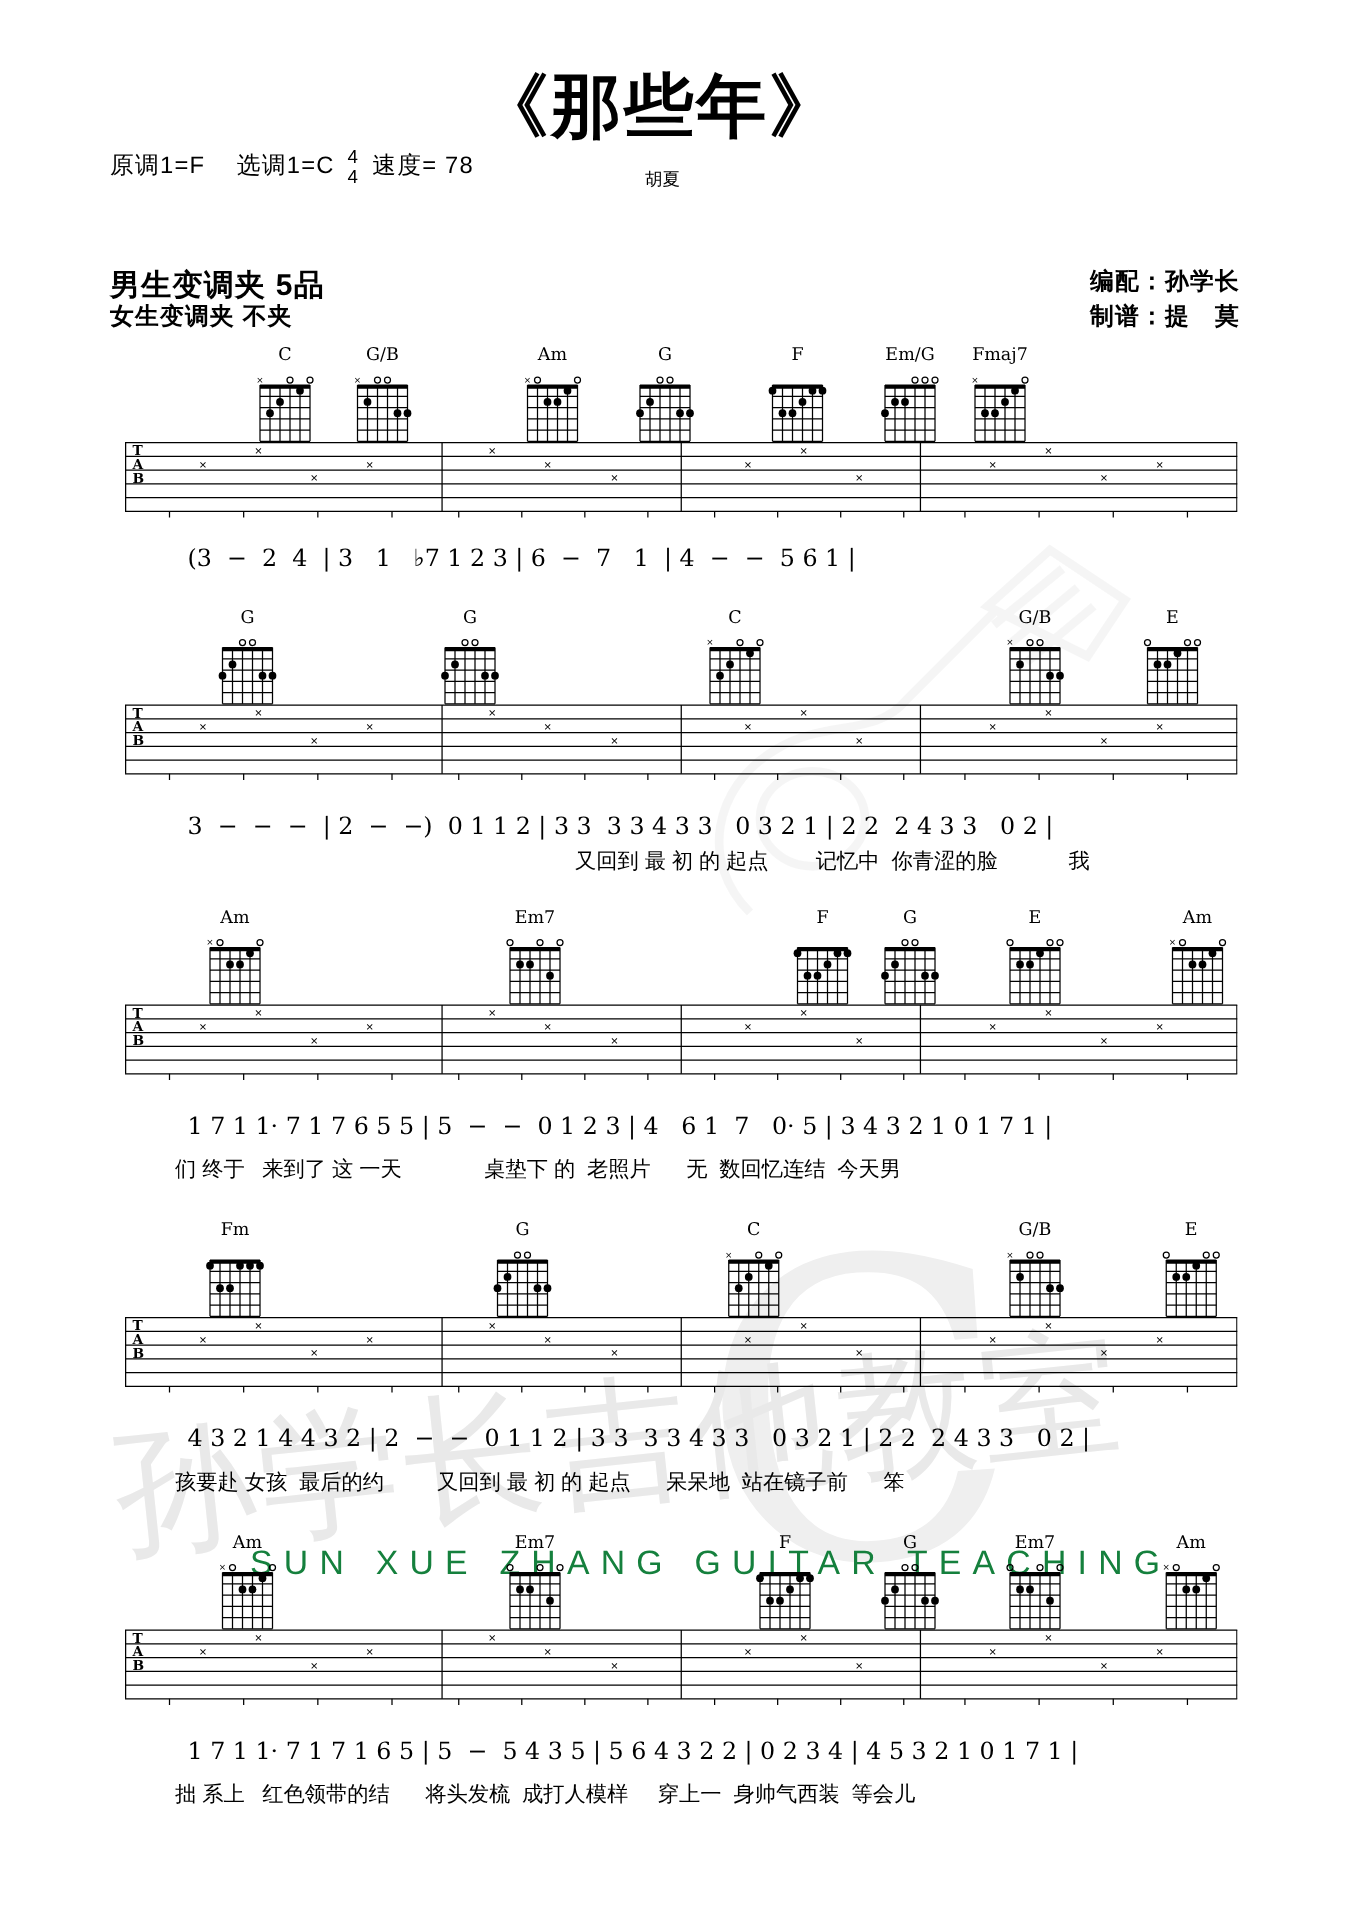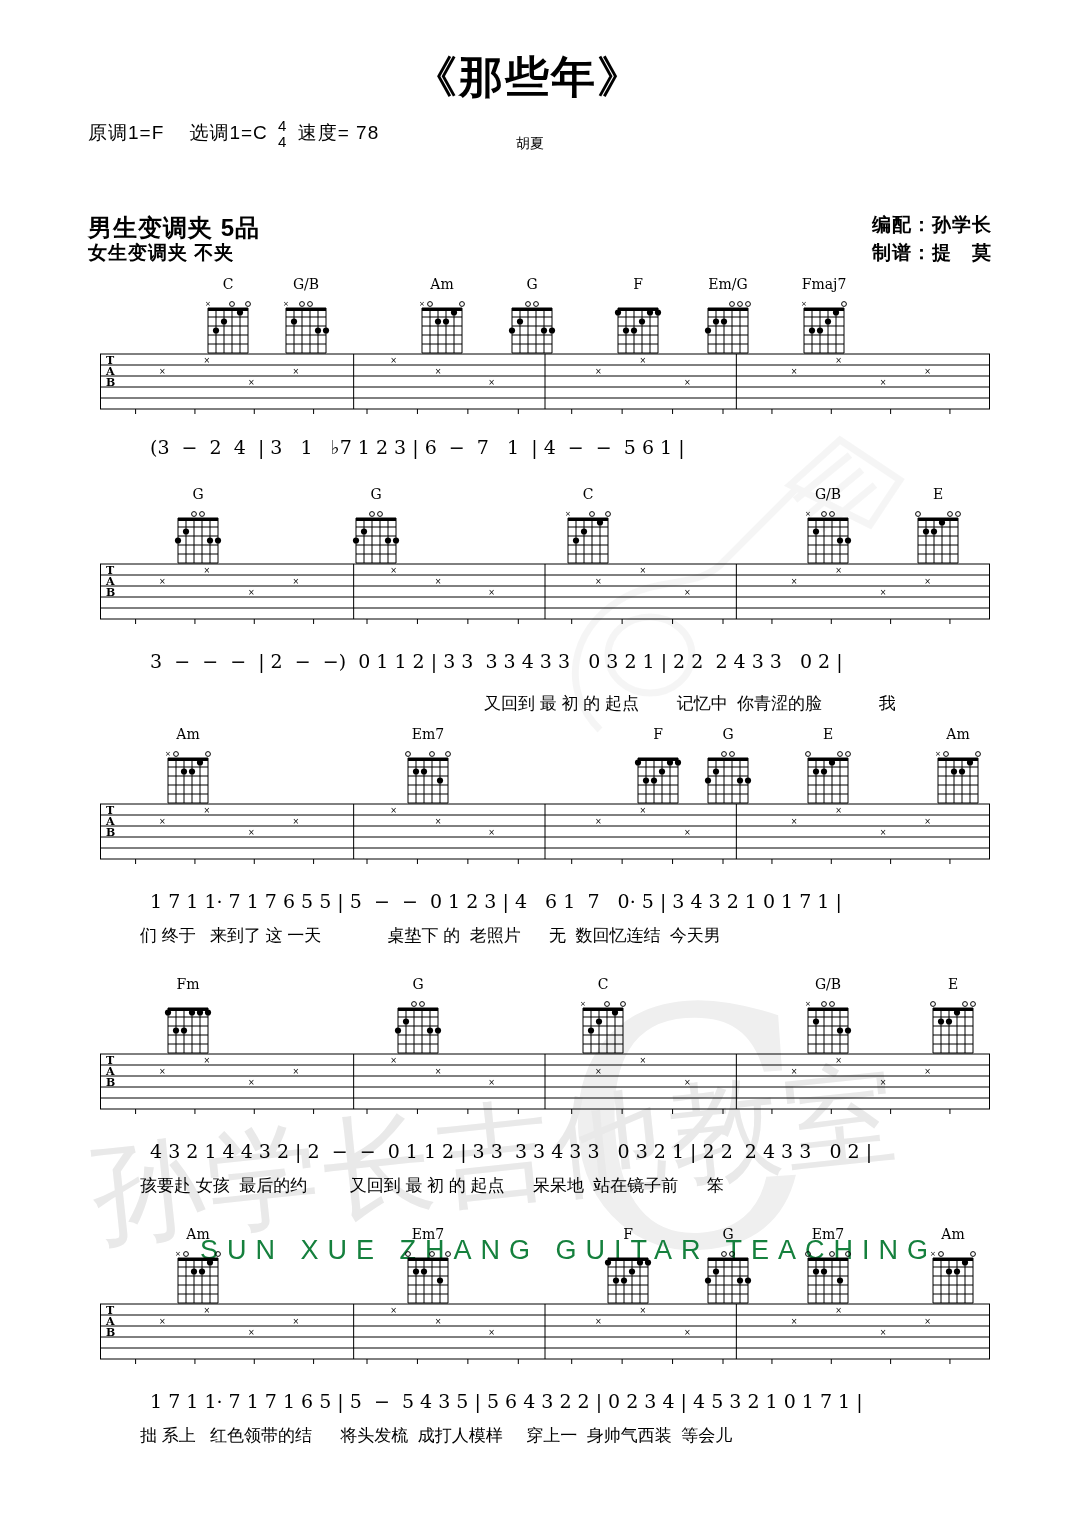--- a/index.html
+++ b/index.html
@@ -7,21 +7,21 @@
   .page{position:relative;width:1080px;height:1527px;}
 
   
   .watermark{position:absolute;left:0;top:0;width:1080px;height:1527px;pointer-events:none;z-index:0;}
   .wm-text{position:absolute;left:90px;top:1080px;font-size:112px;color:#e9e9e9;font-family:"DejaVu Sans",sans-serif;letter-spacing:4px;white-space:nowrap;transform:rotate(-6deg);}
   .wm-sub{position:absolute;left:200px;top:1235px;font-size:27px;color:#15803d;letter-spacing:9px;white-space:nowrap;}
   .wm-c{position:absolute;left:560px;top:940px;font-size:330px;color:#efefef;font-family:"DejaVu Serif",serif;transform:rotate(-4deg);}
   .wm-guitar{position:absolute;left:540px;top:430px;width:430px;height:330px;opacity:.5;}
 
   
-  .title{position:absolute;top:48px;width:1056px;text-align:center;font-size:44px;font-family:"DejaVu Serif",serif;font-weight:bold;letter-spacing:2px;}
+  .title{position:absolute;top:48px;width:1056px;text-align:center;font-size:56px;font-family:"DejaVu Serif",serif;font-weight:bold;letter-spacing:2px;}
   .meta1{position:absolute;left:88px;top:118px;font-size:19px;font-weight:normal;letter-spacing:1px;}
   .meta1 .frac{display:inline-block;vertical-align:middle;text-align:center;line-height:1.05;font-size:15px;margin:0 4px;}
   .meta1 .frac u{display:block;text-decoration:none;}
   .artist{position:absolute;left:516px;top:135px;font-size:14px;}
   .rating{position:absolute;left:88px;top:152px;font-size:19px;font-weight:bold;letter-spacing:1px;}
   .stars{display:inline-block;margin-left:4px;font-size:22px;letter-spacing:2px;color:#2196d6;vertical-align:-2px;}
   .stars .off{color:#2196d6;}
   .capo1{position:absolute;left:88px;top:212px;font-size:24px;font-weight:bold;letter-spacing:1px;}
   .capo2{position:absolute;left:88px;top:240px;font-size:19px;font-weight:bold;letter-spacing:1px;}
   .credit1{position:absolute;right:88px;top:212px;font-size:19px;font-weight:bold;letter-spacing:1px;margin-left:21px;}
@@ -221,21 +221,21 @@
             <line x1="8" y1="50" x2="48" y2="50" stroke="#000" stroke-width="1"></line>
             <line x1="8" y1="59" x2="48" y2="59" stroke="#000" stroke-width="1"></line>
             <circle cx="8" cy="36.5" r="3.1" fill="#000"></circle>
             <circle cx="16" cy="27.5" r="3.1" fill="#000"></circle>
             <circle cx="24" cy="27.5" r="3.1" fill="#000"></circle>
             <circle cx="32" cy="10" r="2.4" fill="none" stroke="#000" stroke-width="1"></circle>
             <circle cx="40" cy="10" r="2.4" fill="none" stroke="#000" stroke-width="1"></circle>
             <circle cx="48" cy="10" r="2.4" fill="none" stroke="#000" stroke-width="1"></circle>
           </svg>
         </div>
-        <div class="chord" style="left: 796px; top: 276px;">
+        <div class="chord" style="left: 772px; top: 276px;">
           <div class="cname">Fmaj7</div>
           <svg width="56" height="60" viewBox="0 0 56 60">
             <rect x="8" y="14" width="40" height="3" fill="#000"></rect>
             <line x1="8" y1="14" x2="8" y2="59" stroke="#000" stroke-width="1"></line>
             <line x1="16" y1="14" x2="16" y2="59" stroke="#000" stroke-width="1"></line>
             <line x1="24" y1="14" x2="24" y2="59" stroke="#000" stroke-width="1"></line>
             <line x1="32" y1="14" x2="32" y2="59" stroke="#000" stroke-width="1"></line>
             <line x1="40" y1="14" x2="40" y2="59" stroke="#000" stroke-width="1"></line>
             <line x1="48" y1="14" x2="48" y2="59" stroke="#000" stroke-width="1"></line>
             <line x1="8" y1="14" x2="48" y2="14" stroke="#000" stroke-width="1"></line>
@@ -473,21 +473,21 @@
             <text x="498.40000000000003" y="26" font-size="8" text-anchor="middle" font-family="DejaVu Sans">×</text>
             <text x="542.9" y="15" font-size="8" text-anchor="middle" font-family="DejaVu Sans">×</text>
             <text x="587.4" y="37" font-size="8" text-anchor="middle" font-family="DejaVu Sans">×</text>
             <text x="694.2" y="26" font-size="8" text-anchor="middle" font-family="DejaVu Sans">×</text>
             <text x="738.6999999999999" y="15" font-size="8" text-anchor="middle" font-family="DejaVu Sans">×</text>
             <text x="783.2" y="37" font-size="8" text-anchor="middle" font-family="DejaVu Sans">×</text>
             <text x="827.7" y="26" font-size="8" text-anchor="middle" font-family="DejaVu Sans">×</text>
           </svg>
         </div>
         <div class="numline" style="left: 150px; top: 650px;">3  −  −  −  | 2  −  −)  0 1 1 2 | 3 3  3 3 4 3 3   0 3 2 1 | 2 2  2 4 3 3   0 2 |</div>
-        <div class="lyricline" style="left: 460px; top: 692px; margin-left: 24px;">又回到 最 初 的 起点        记忆中  你青涩的脸            我</div>
+        <div class="lyricline" style="left: 460px; top: 677px;">又回到 最 初 的 起点        记忆中  你青涩的脸            我</div>
       </div>
       <div class="system">
         <div class="chord" style="left: 160px; top: 726px;">
           <div class="cname">Am</div>
           <svg width="56" height="60" viewBox="0 0 56 60">
             <rect x="8" y="14" width="40" height="3" fill="#000"></rect>
             <line x1="8" y1="14" x2="8" y2="59" stroke="#000" stroke-width="1"></line>
             <line x1="16" y1="14" x2="16" y2="59" stroke="#000" stroke-width="1"></line>
             <line x1="24" y1="14" x2="24" y2="59" stroke="#000" stroke-width="1"></line>
             <line x1="32" y1="14" x2="32" y2="59" stroke="#000" stroke-width="1"></line>

